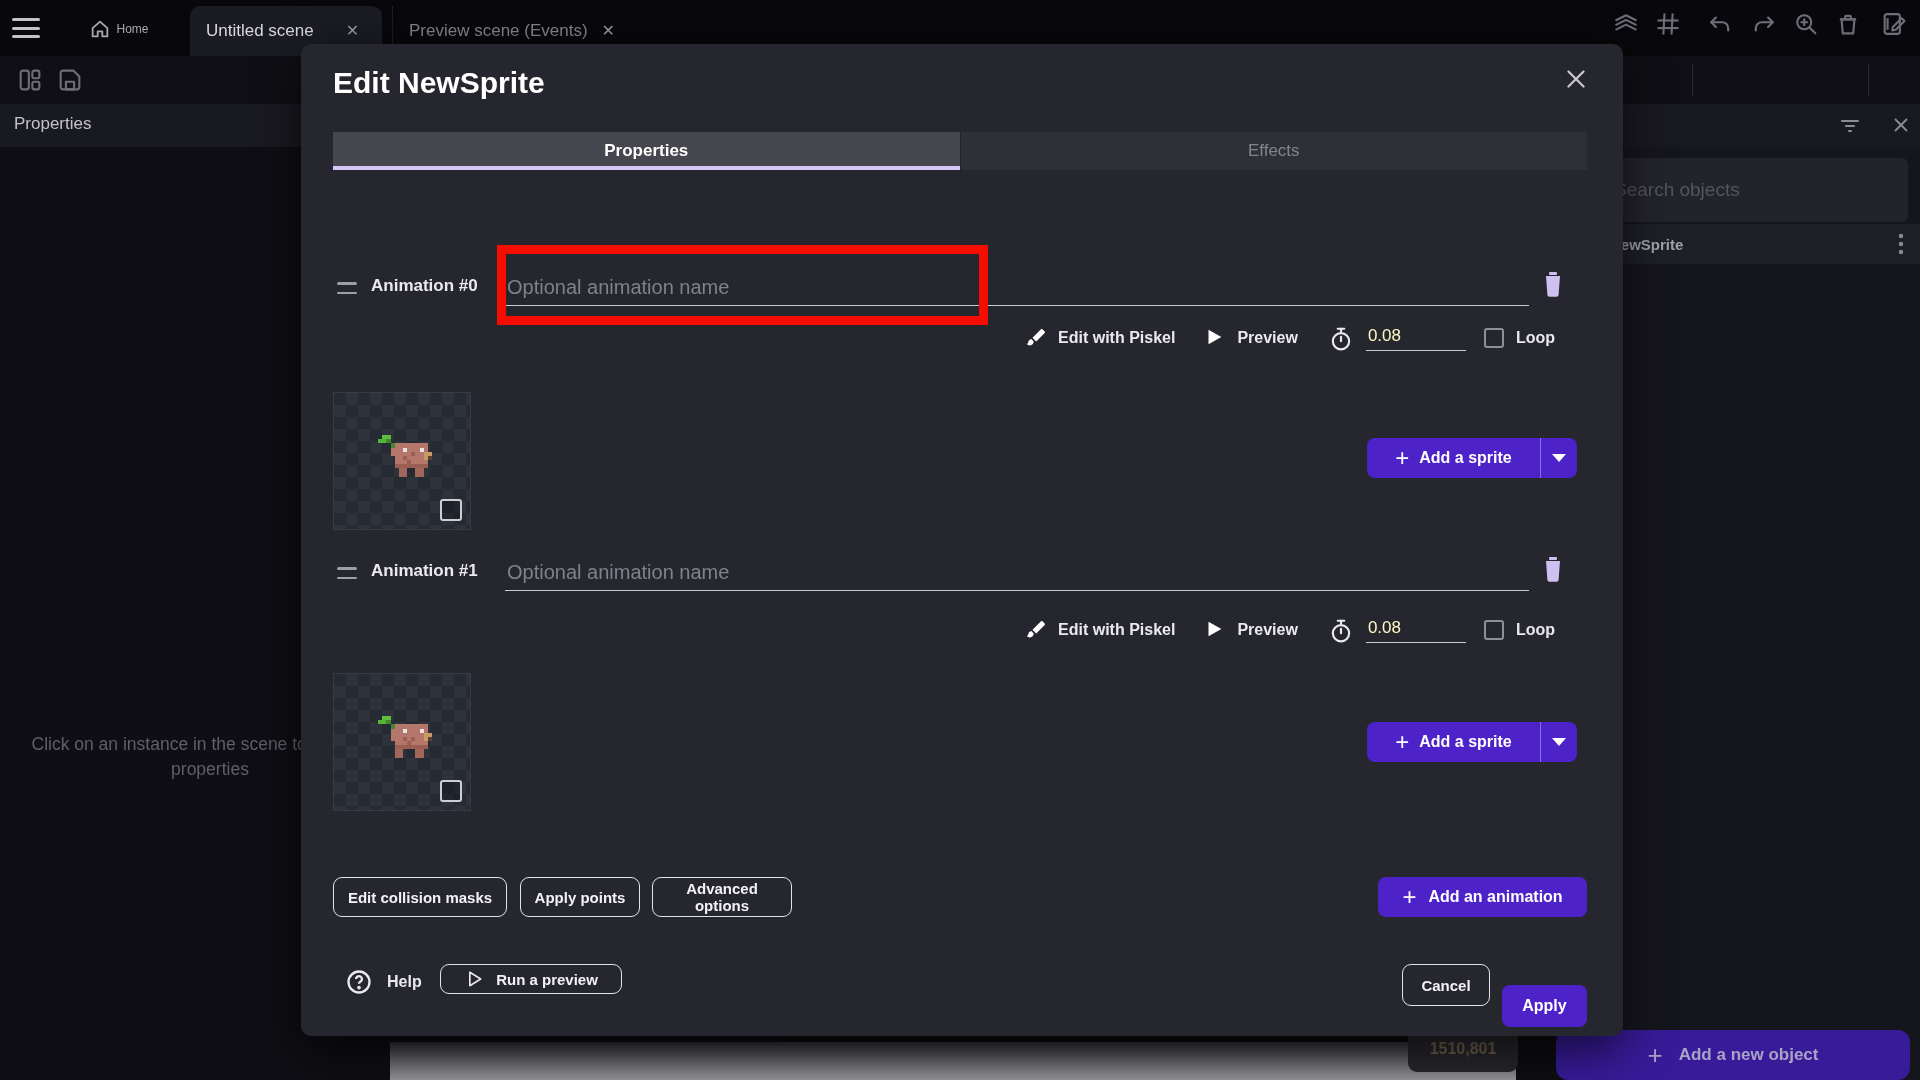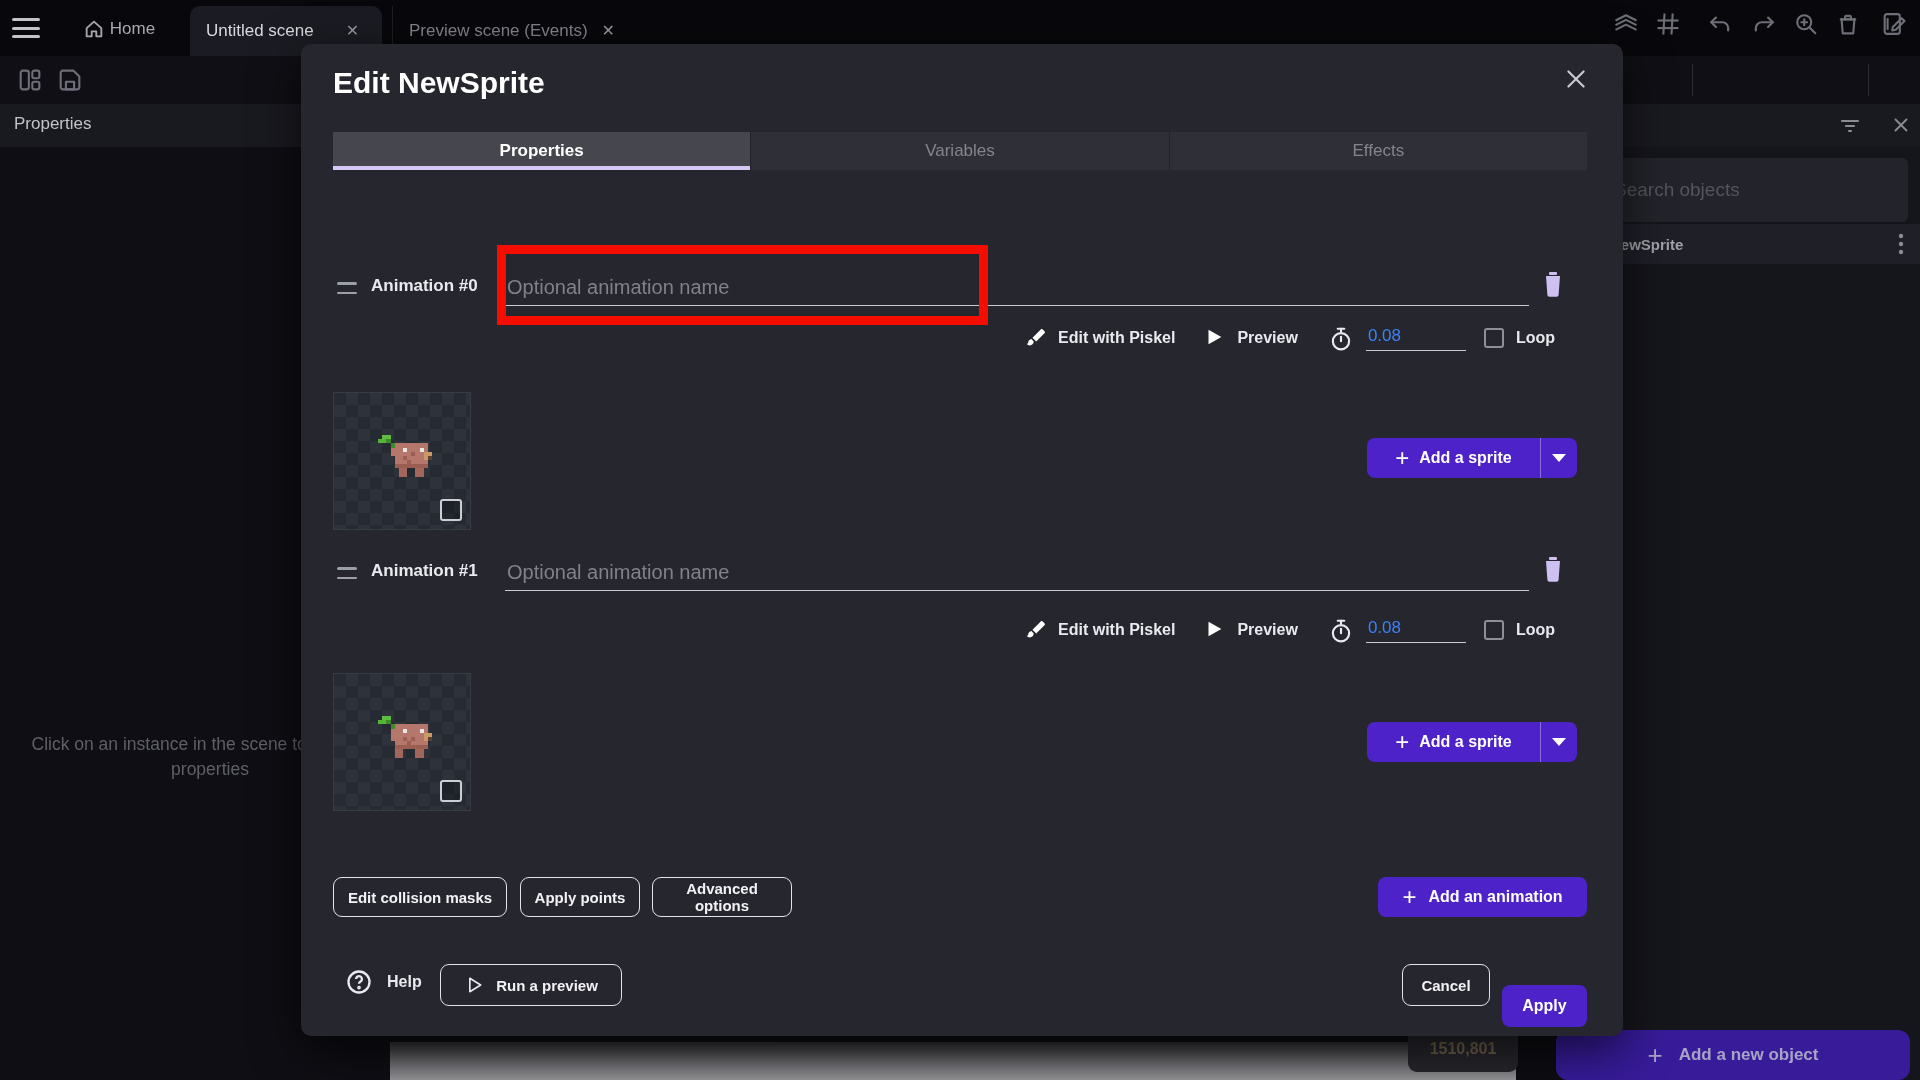--- a/index.html
+++ b/index.html
@@ -5,21 +5,21 @@
   html,body{margin:0;padding:0;background:#000;}
   .stage{position:relative;width:1920px;height:1080px;overflow:hidden;
          background:#0d0d12;font-family:"Liberation Sans",sans-serif;color:#e8e8ee;}
 
   
   .topbar{position:absolute;left:0;top:0;width:1920px;height:56px;background:#08080c;}
   .hamburger{position:absolute;left:12px;top:15px;width:28px;height:26px;display:flex;
              flex-direction:column;justify-content:space-between;padding:3px 0;box-sizing:border-box;}
   .hamburger span{display:block;height:3px;background:#c3c3c9;border-radius:2px;}
   .tab-home{position:absolute;left:54px;top:6px;height:46px;width:130px;display:flex;
-            align-items:center;justify-content:center;gap:5px;color:#a7a7af;font-size:17px;}
+            align-items:center;justify-content:center;gap:5px;color:#a7a7af;font-size:12px;}
   .tab-scene{position:absolute;left:190px;top:6px;height:50px;width:192px;background:#1b1b23;
              border-radius:10px 10px 0 0;display:flex;align-items:center;gap:32px;
              padding:0 16px;box-sizing:border-box;color:#d8d8de;font-size:17px;}
   .tab-events{position:absolute;left:392px;top:6px;height:50px;width:272px;display:flex;
               align-items:center;gap:14px;padding:0 16px;box-sizing:border-box;
               color:#84848d;font-size:17px;border-left:1px solid #1d1d24;}
   .tab-close{font-size:16px;color:#9a9aa2;line-height:1;}
 
   
   .toolstrip{position:absolute;left:0;top:56px;width:1920px;height:48px;background:#0f0f15;}
@@ -85,21 +85,21 @@
              border-bottom:1px solid #c9ccd6;background:transparent;font-size:20px;color:#ecebf2;
              font-family:"Liberation Sans",sans-serif;}
   .anim-name::placeholder{color:#81818b;}
   .trash-btn{position:absolute;left:1240px;width:24px;height:28px;color:#cfc0f2;cursor:pointer;}
 
   .anim-controls{position:absolute;left:650px;width:604px;height:36px;display:flex;
                  align-items:center;justify-content:flex-end;}
   .ctl-label{font-size:16px;font-weight:bold;color:#e9e9ef;}
   .ctl-icon{width:24px;height:24px;color:#e9e9ef;}
   .frame-time{width:96px;border:none;outline:none;border-bottom:1px solid #c9ccd6;background:transparent;
-              font-size:17px;color:#3b82f6;font-family:"Liberation Sans",sans-serif;padding-bottom:4px;}
+              font-size:17px;color:#fef9c3;font-family:"Liberation Sans",sans-serif;padding-bottom:4px;}
   .checkbox{width:20px;height:20px;border:2.5px solid #8f8f99;border-radius:3px;box-sizing:border-box;}
 
   .thumb{position:absolute;left:32px;width:138px;height:138px;border:1px solid #363b44;box-sizing:border-box;
          background:conic-gradient(#2e333b 25%,#262b33 0 50%,#2e333b 0 75%,#262b33 0);
          background-size:24px 24px;}
   .thumb-check{position:absolute;right:8px;bottom:8px;width:22px;height:22px;border:2.5px solid #ccced4;
                border-radius:3px;background:rgba(20,22,28,.45);box-sizing:border-box;}
   .thumb svg.pig{position:absolute;left:40px;top:38px;}
 
   .add-sprite{position:absolute;left:1066px;width:210px;height:40px;background:#4d23c9;border-radius:8px;
@@ -270,21 +270,20 @@
     <div class="dlg-title">Edit NewSprite</div>
     <div class="dlg-close">
       <svg width="26" height="26" viewBox="0 0 24 24" stroke="currentColor" stroke-width="2" stroke-linecap="round">
           <line x1="5" y1="5" x2="19" y2="19"></line>
           <line x1="19" y1="5" x2="5" y2="19"></line>
         </svg>
     </div>
 
     <div class="dlg-tabs">
       <div class="dlg-tab active">Properties</div>
-      <div class="dlg-tab">Variables</div>
       <div class="dlg-tab">Effects</div>
     </div>
 
 
     <div class="drag-handle" style="top:238px;">
         <span></span>
         <span></span>
       </div>
     <div class="anim-label" style="top:232px;">Animation #0</div>
     <input class="anim-name" style="top: 225px;" placeholder="Optional animation name">
@@ -435,21 +434,21 @@
     <div class="help-wrap">
       <span class="help-circle">
         <svg width="28" height="28" viewBox="0 0 24 24" fill="none" stroke="#e9e9ef" stroke-width="2">
             <circle cx="12" cy="12" r="9"></circle>
             <path d="M9.5 9.5 a2.5 2.5 0 1 1 3.8 2.1 c-.8.5-1.3 1-1.3 1.9"></path>
             <circle cx="12" cy="16.8" r="0.6" fill="#e9e9ef"></circle>
           </svg>
       </span>
       <span>Help</span>
     </div>
-    <div class="outline-btn" style="left:139px;top:920px;width:182px;height:42px;">
+    <div class="outline-btn" style="left:139px;top:920px;width:182px;height:30px;">
       <span>
         <svg width="20" height="20" viewBox="0 0 24 24" fill="none" stroke="#e9e9ef" stroke-width="2" stroke-linejoin="round">
             <path d="M7 4 L20 12 L7 20 Z"></path>
           </svg>
       </span>
       <span>Run a preview</span>
     </div>
     <button class="outline-btn" style="left:1101px;top:920px;width:88px;height:42px;">Cancel</button>
     <div class="purple-btn" style="left:1201px;top:916px;width:85px;height:42px;margin-top:25px;">Apply</div>
   </div>

